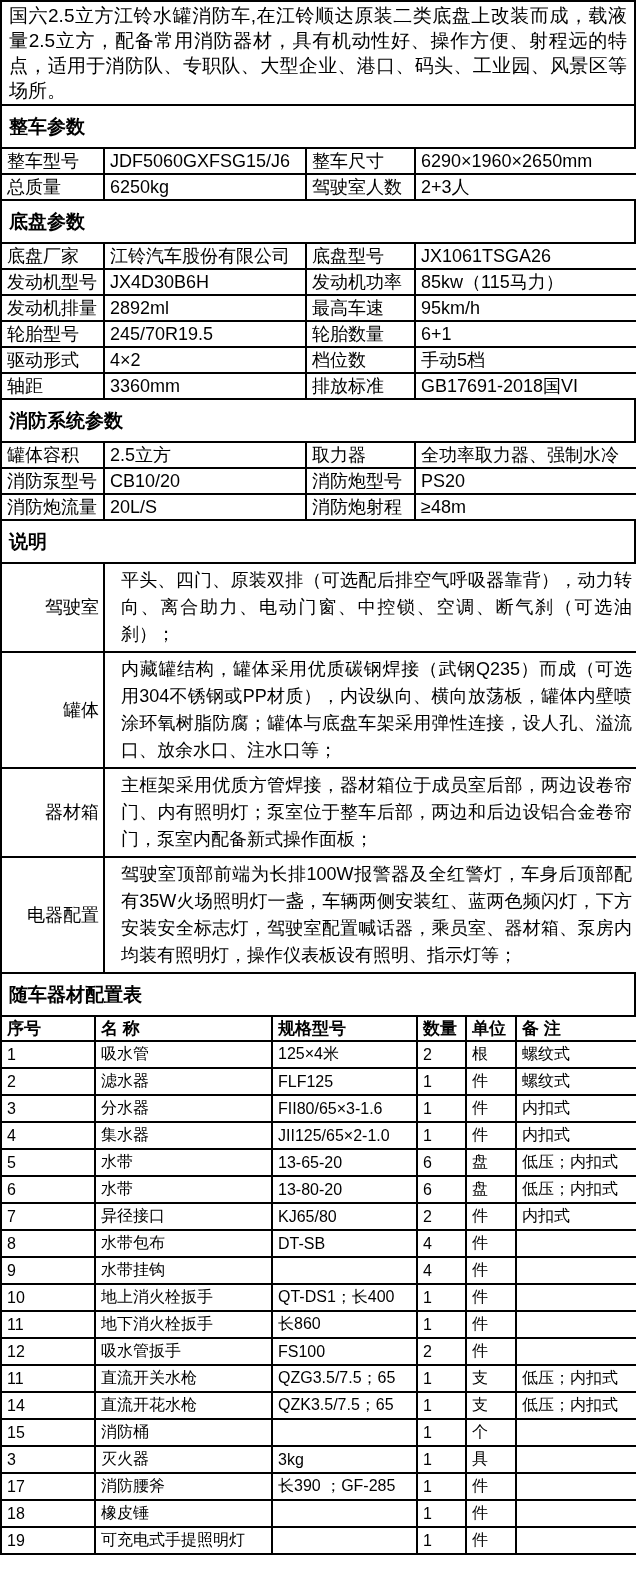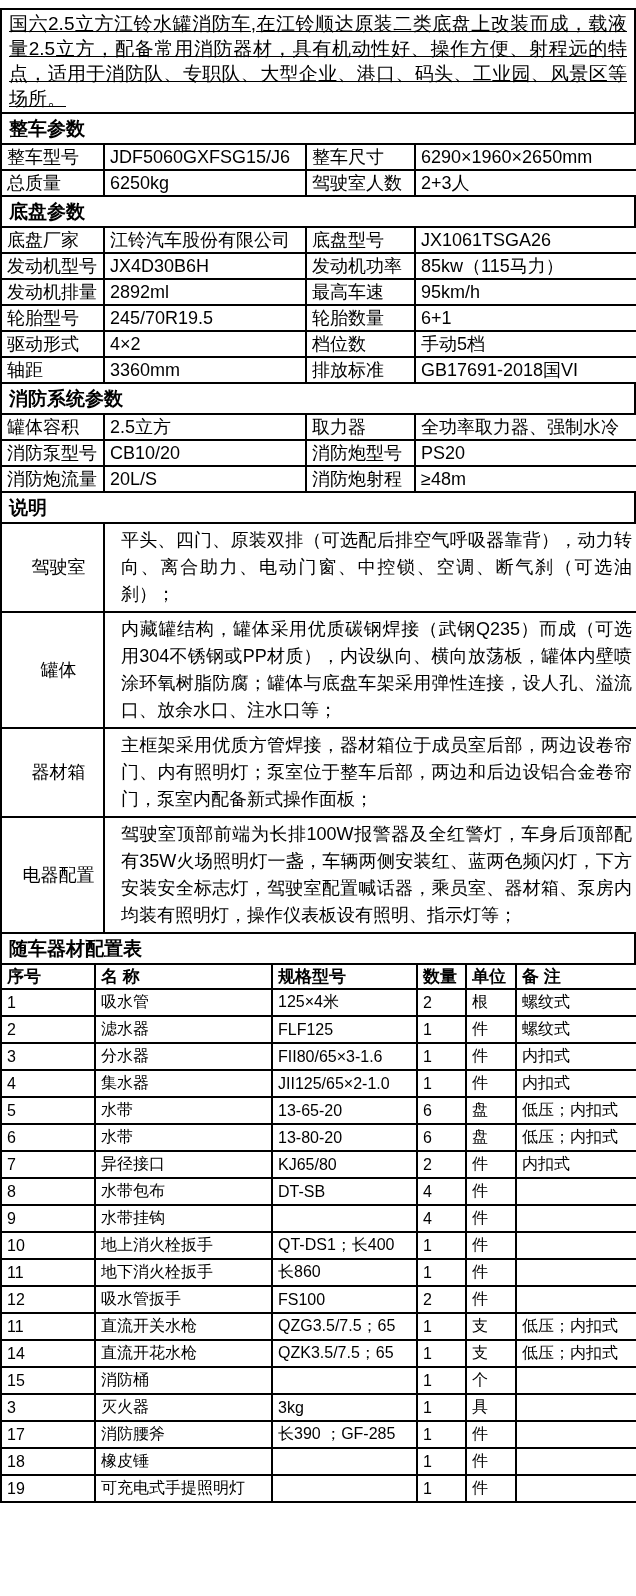--- a/index.html
+++ b/index.html
@@ -5,35 +5,35 @@
   html, body { margin: 0; padding: 0; }
   body {
     width: 636px;
     background: #ffffff;
     color: #000000;
     font-family: "Liberation Sans", "DejaVu Sans", sans-serif;
     -webkit-font-smoothing: antialiased;
   }
   .page { width: 636px; }
   .blk { margin-top: -2px; box-sizing: border-box; }
-  .blk:first-child { margin-top: 8px; text-decoration: underline; }
+  .blk:first-child { margin-top: 0; }
 
   .intro {
     border: 2px solid #000;
     padding: 1px 7px 1px 7px;
     font-size: 19px;
     line-height: 25px;
     text-align: justify;
   }
   .sec-h {
     border: 2px solid #000;
     font-weight: bold;
     font-size: 19px;
     line-height: 25px;
-    padding: 2px 7px;
+    padding: 8px 7px;
   }
 
   table {
     border-collapse: collapse;
     width: 636px;
     table-layout: fixed;
   }
   td, th { border: 2px solid #000; box-sizing: border-box; }
 
   .spec td {
@@ -46,21 +46,21 @@
     vertical-align: middle;
   }
 
   .notes td {
     font-size: 18px;
     line-height: 27px;
     padding: 3px 4px 3px 16px;
     vertical-align: middle;
     text-align: justify;
   }
-  .notes td.note-label { white-space: nowrap; text-align: center; margin-top: 12px; }
+  .notes td.note-label { white-space: nowrap; text-align: right; margin-top: 12px; }
 
   .equip th {
     height: 18px;
     font-size: 17px;
     font-weight: bold;
     text-align: left;
     padding: 0 5px;
     white-space: nowrap;
     overflow: hidden;
   }

